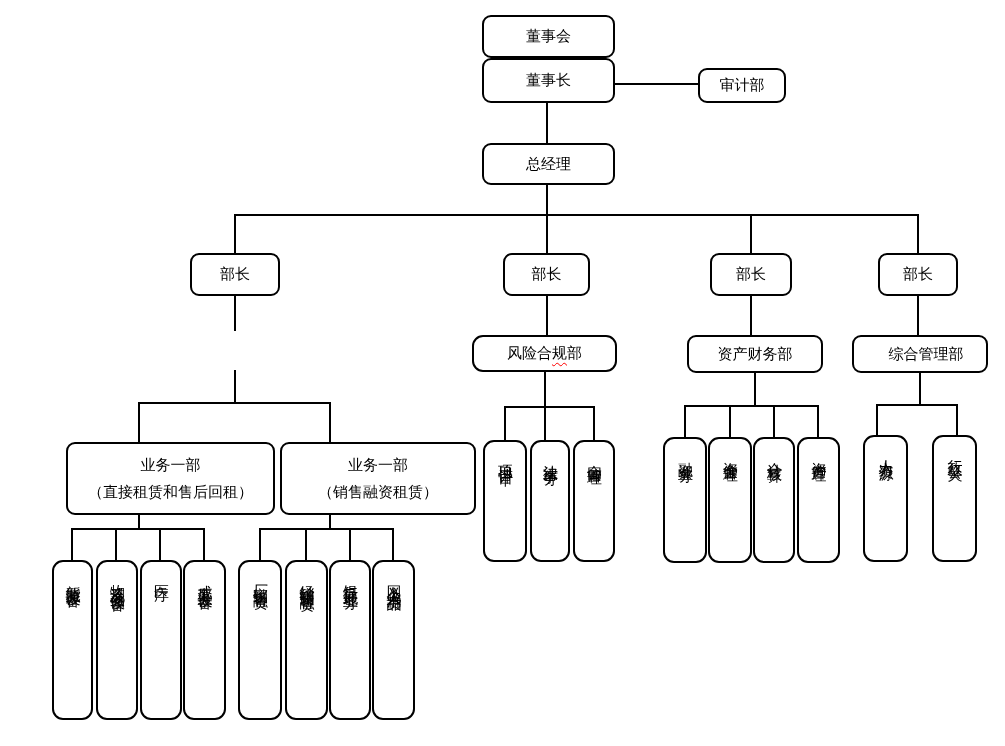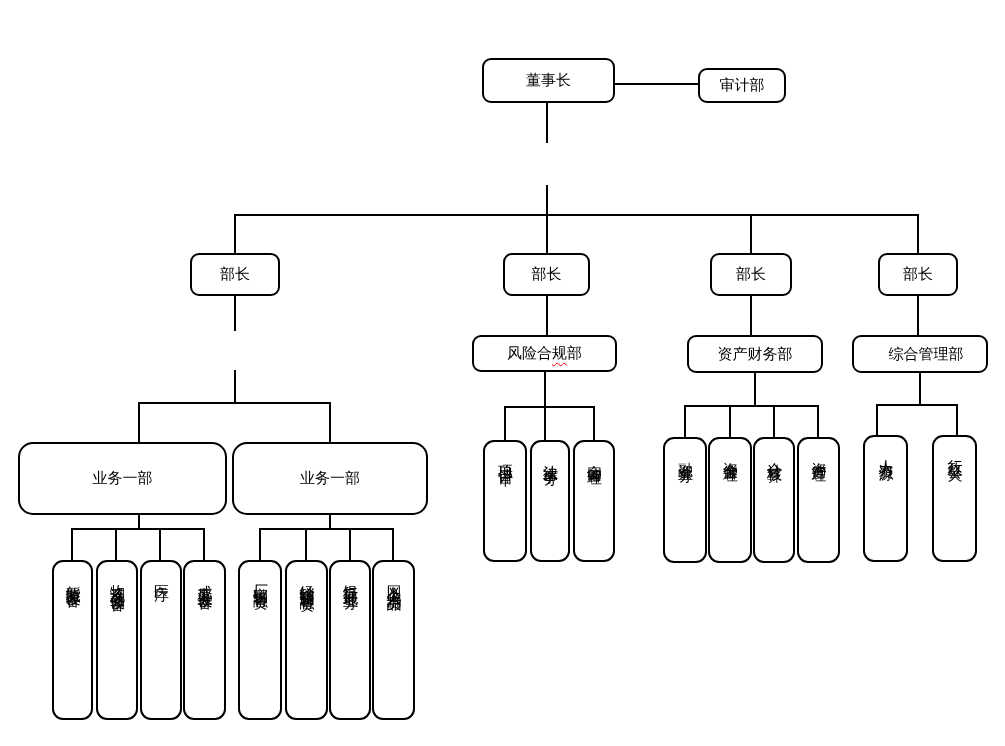--- a/index.html
+++ b/index.html
@@ -19,24 +19,25 @@
     border-radius: 9px;
     background: #ffffff;
     display: flex;
     align-items: center;
     justify-content: center;
     text-align: center;
     font-size: 15px;
     white-space: nowrap;
   }
   .node.big {
-    border-radius: 15px;
+    border-radius: 9px;
     flex-direction: column;
     line-height: 27px;
     white-space: normal;
+    margin-left: 48px;
   }
   .vnode {
     position: absolute;
     box-sizing: border-box;
     border: 2px solid #000000;
     border-radius: 11px;
     background: #ffffff;
     display: flex;
     justify-content: center;
     align-items: flex-start;
@@ -101,55 +102,63 @@
 
   <div class="line" style="left:615px;top:83px;width:83px;height:2px;"></div>
   <div class="line" style="left:234px;top:214px;width:685px;height:2px;"></div>
   <div class="line" style="left:138px;top:402px;width:193px;height:2px;"></div>
   <div class="line" style="left:71px;top:528px;width:134px;height:2px;"></div>
   <div class="line" style="left:259px;top:528px;width:135px;height:2px;"></div>
   <div class="line" style="left:504px;top:406px;width:91px;height:2px;"></div>
   <div class="line" style="left:684px;top:405px;width:135px;height:2px;"></div>
   <div class="line" style="left:876px;top:404px;width:82px;height:2px;"></div>
 
+  <div class="node" style="left:482px;top:15px;width:133px;height:43px;">
+    <span>董事会</span>
+  </div>
   <div class="node" style="left:698px;top:68px;width:88px;height:35px;">
     <span>审计部</span>
   </div>
   <div class="node" style="left:482px;top:58px;width:133px;height:45px;">
     <span>董事长</span>
   </div>
+  <div class="node" style="left:482px;top:143px;width:133px;height:42px;">
+    <span>总经理</span>
+  </div>
 
   <div class="node" style="left:190px;top:253px;width:90px;height:43px;">
     <span>部长</span>
   </div>
   <div class="node" style="left:503px;top:253px;width:87px;height:43px;">
     <span>部长</span>
   </div>
   <div class="node" style="left:710px;top:253px;width:82px;height:43px;">
     <span>部长</span>
   </div>
   <div class="node" style="left:878px;top:253px;width:80px;height:43px;">
     <span>部长</span>
   </div>
 
-  <div class="node" style="left:472px;top:335px;width:145px;height:37px;">
+  <div class="node" style="left:472px;top:335px;width:145px;height:37px;border-radius:11px;">
     <span><span>风险合</span><span class="misspell">规</span><span>部</span></span>
   </div>
   <div class="node" style="left:687px;top:335px;width:136px;height:38px;text-align:center;">
     <span>资产财务部</span>
   </div>
   <div class="node" style="left:852px;top:335px;width:136px;height:38px;padding-left:12px;">
     <span>综合管理部</span>
   </div>
 
   <div class="node big" style="left:18px;top:442px;width:209px;height:73px;">
     <span>业务一部</span>
+    <span>（直接租赁和售后回租）</span>
   </div>
   <div class="node big" style="left:232px;top:442px;width:196px;height:73px;">
     <span>业务一部</span>
+    <span>（销售融资租赁）</span>
   </div>
 
   <div class="vnode" style="left:52px;top:560px;width:41px;height:160px;">
     <span class="vtext">新能源设备</span>
   </div>
   <div class="vnode" style="left:96px;top:560px;width:42px;height:160px;">
     <span class="vtext">物流及仓储设备</span>
   </div>
   <div class="vnode" style="left:140px;top:560px;width:42px;height:160px;">
     <span class="vtext">医疗</span>

